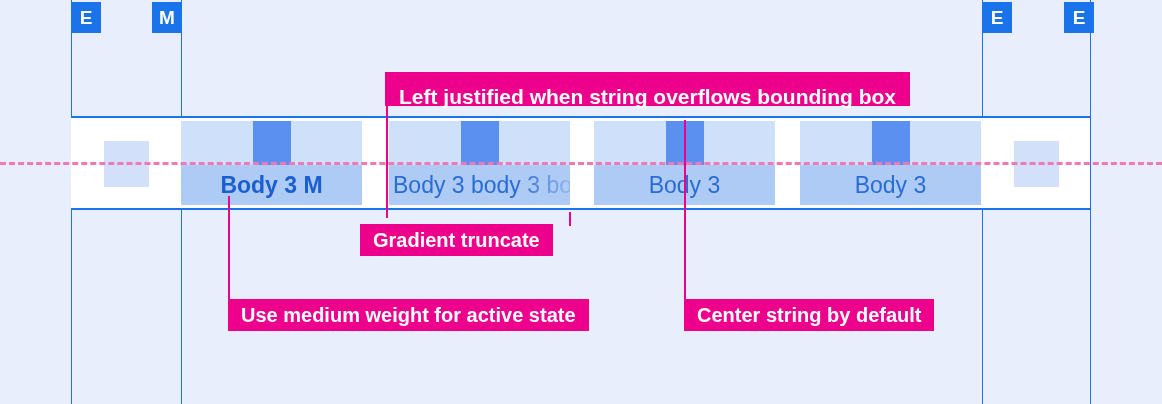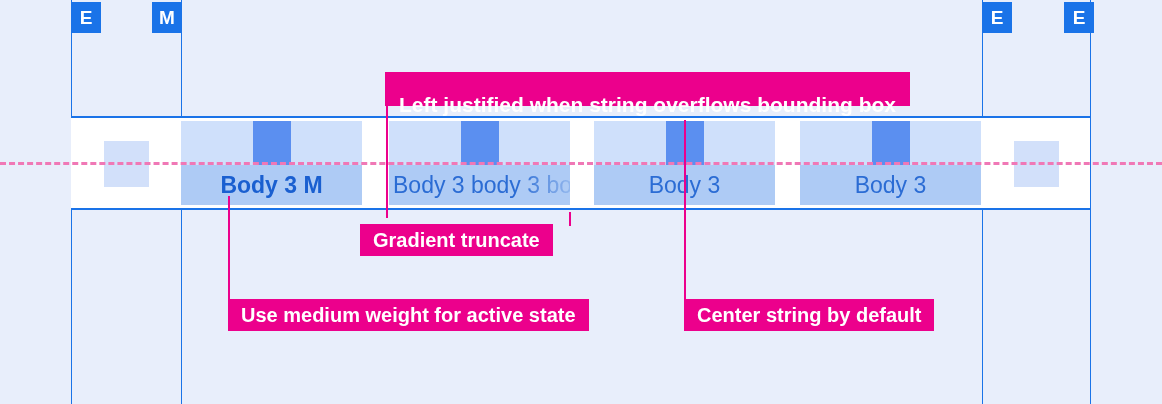--- a/index.html
+++ b/index.html
@@ -144,21 +144,21 @@
     background: #ec008c;
     color: #ffffff;
     font-weight: bold;
     white-space: nowrap;
     box-sizing: border-box;
   }
   .anno.big {
     font-size: 21px;
     height: 34px;
     line-height: 34px;
-    padding: 16px 14px;
+    padding: 8px 14px;
   }
   .anno.mid {
     font-size: 20px;
     height: 32px;
     line-height: 32px;
     padding: 0 13px;
   }
 </style>
 </head>
 <body>

